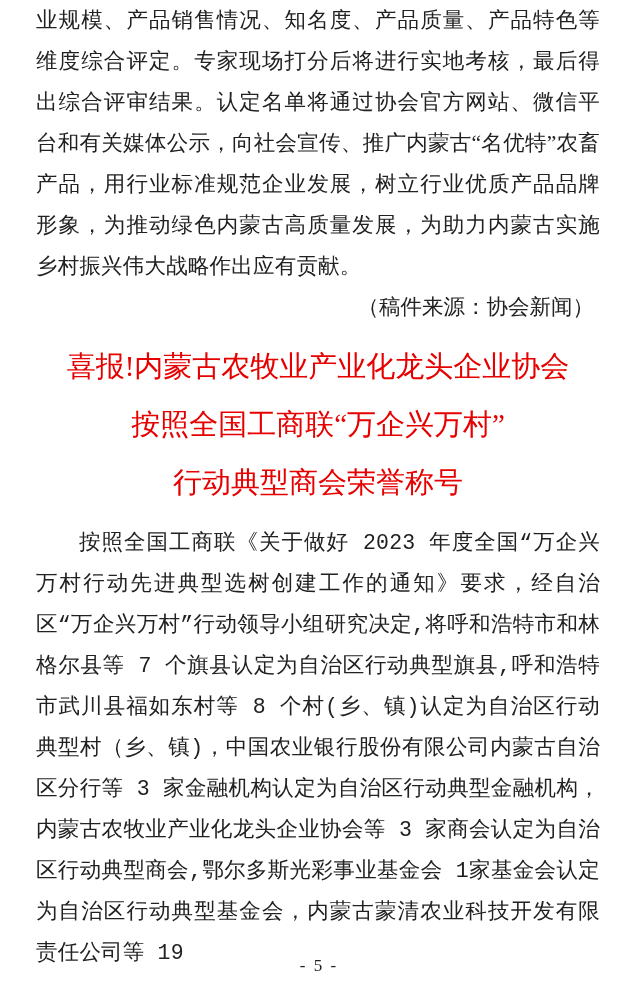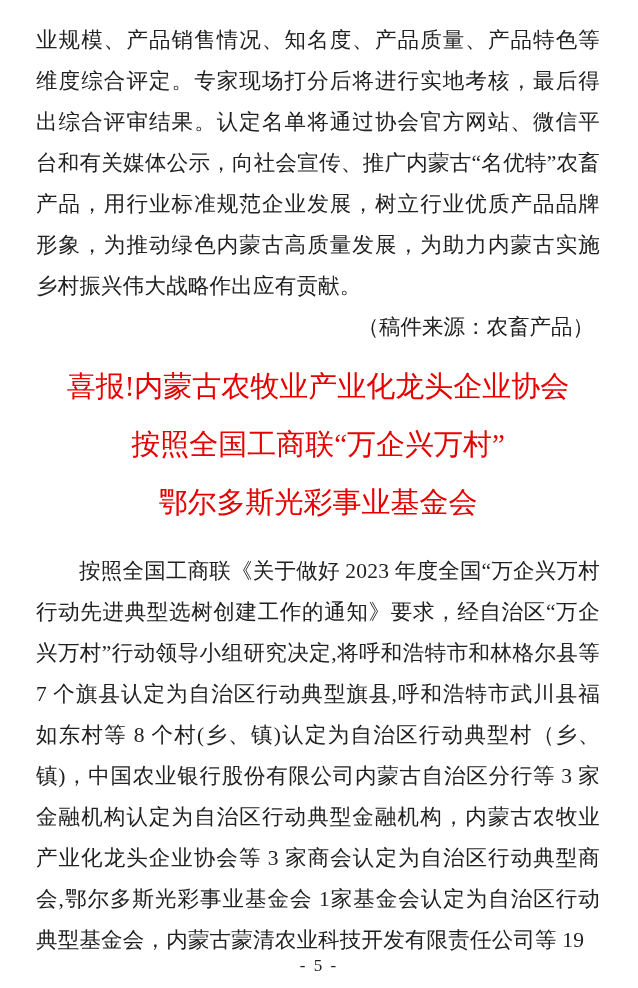--- a/index.html
+++ b/index.html
@@ -6,21 +6,21 @@
     margin: 0;
     padding: 0;
     background: #ffffff;
   }
   .page {
     position: relative;
     width: 638px;
     height: 988px;
     background: #ffffff;
     box-sizing: border-box;
-    padding: 20px 38px 0 36px;
+    padding: 0 38px 0 36px;
     font-family: "Liberation Serif", "DejaVu Serif", serif;
     overflow: hidden;
   }
   .body-para {
     margin: 0;
     font-size: 21.5px;
     line-height: 41px;
     text-align: justify;
     text-justify: inter-character;
     letter-spacing: 0.2px;
@@ -36,45 +36,46 @@
     margin: 9px 0 0 0;
     text-align: center;
     font-weight: normal;
     font-size: 29px;
     line-height: 58px;
   }
   .article-title .title-line {
     white-space: nowrap;
   }
   .second-para {
-    margin-top: 20px;
+    margin-top: 12px;
     text-indent: 2em;
+    font-family: Liberation Mono, monospace;
   }
   .page-footer {
     position: absolute;
     left: 0;
     right: 0;
     bottom: 12px;
     text-align: center;
     font-size: 17px;
     letter-spacing: 2px;
   }
 </style>
 </head>
 <body>
 
 <div class="page" style="background: rgb(255, 255, 255); color: rgb(33, 33, 33);">
 
   <p class="body-para">业规模、产品销售情况、知名度、产品质量、产品特色等维度综合评定。专家现场打分后将进行实地考核，最后得出综合评审结果。认定名单将通过协会官方网站、微信平台和有关媒体公示，向社会宣传、推广内蒙古“名优特”农畜产品，用行业标准规范企业发展，树立行业优质产品品牌形象，为推动绿色内蒙古高质量发展，为助力内蒙古实施乡村振兴伟大战略作出应有贡献。</p>
 
-  <p class="source-line">（稿件来源：农畜产品）</p>
+  <p class="source-line">（稿件来源：协会新闻）</p>
 
   <div class="article-title" style="color: rgb(230, 0, 0);">
     <div class="title-line">喜报!内蒙古农牧业产业化龙头企业协会</div>
     <div class="title-line">按照全国工商联“万企兴万村”</div>
-    <div class="title-line">鄂尔多斯光彩事业基金会</div>
+    <div class="title-line">行动典型商会荣誉称号</div>
   </div>
 
   <p class="body-para second-para">按照全国工商联《关于做好 2023 年度全国“万企兴万村行动先进典型选树创建工作的通知》要求，经自治区“万企兴万村”行动领导小组研究决定,将呼和浩特市和林格尔县等 7 个旗县认定为自治区行动典型旗县,呼和浩特市武川县福如东村等 8 个村(乡、镇)认定为自治区行动典型村（乡、镇)，中国农业银行股份有限公司内蒙古自治区分行等 3 家金融机构认定为自治区行动典型金融机构，内蒙古农牧业产业化龙头企业协会等 3 家商会认定为自治区行动典型商会,鄂尔多斯光彩事业基金会 1家基金会认定为自治区行动典型基金会，内蒙古蒙清农业科技开发有限责任公司等 19</p>
 
   <div class="page-footer">- 5 -</div>
 
 </div>
 
 </body></html>

